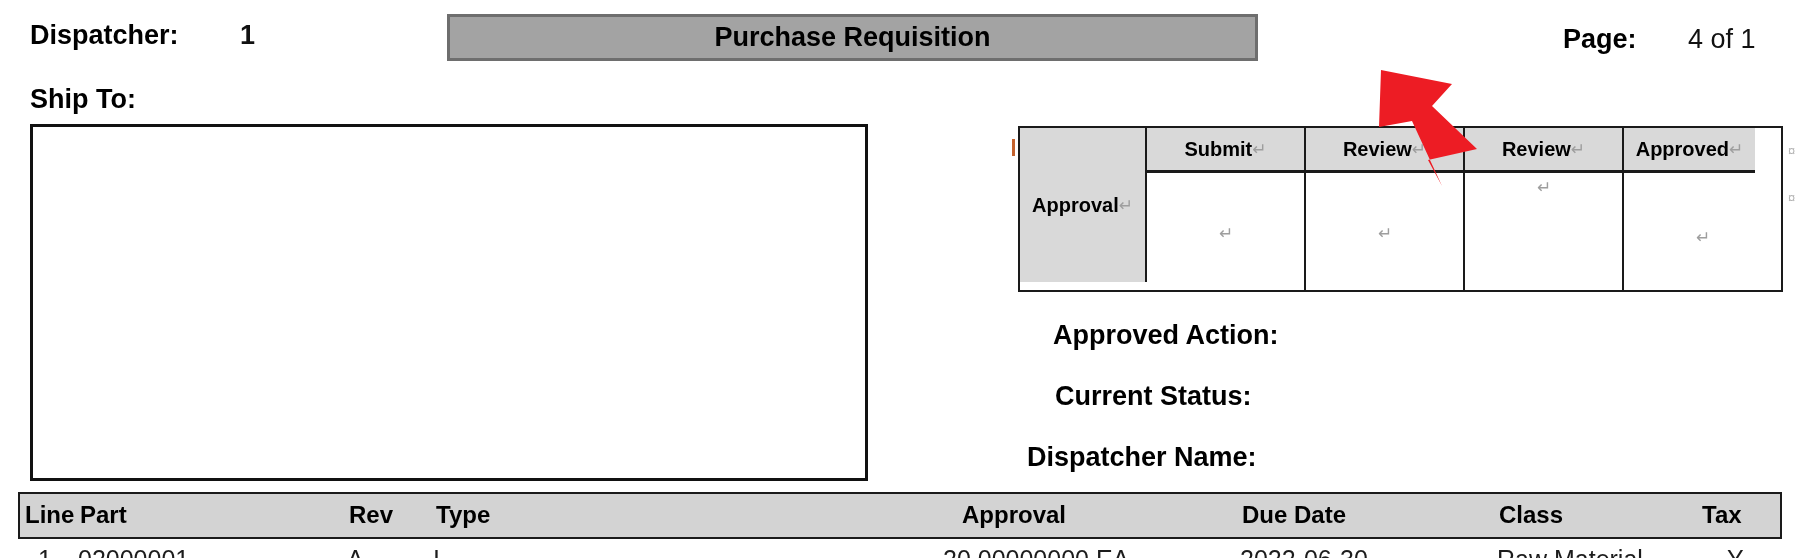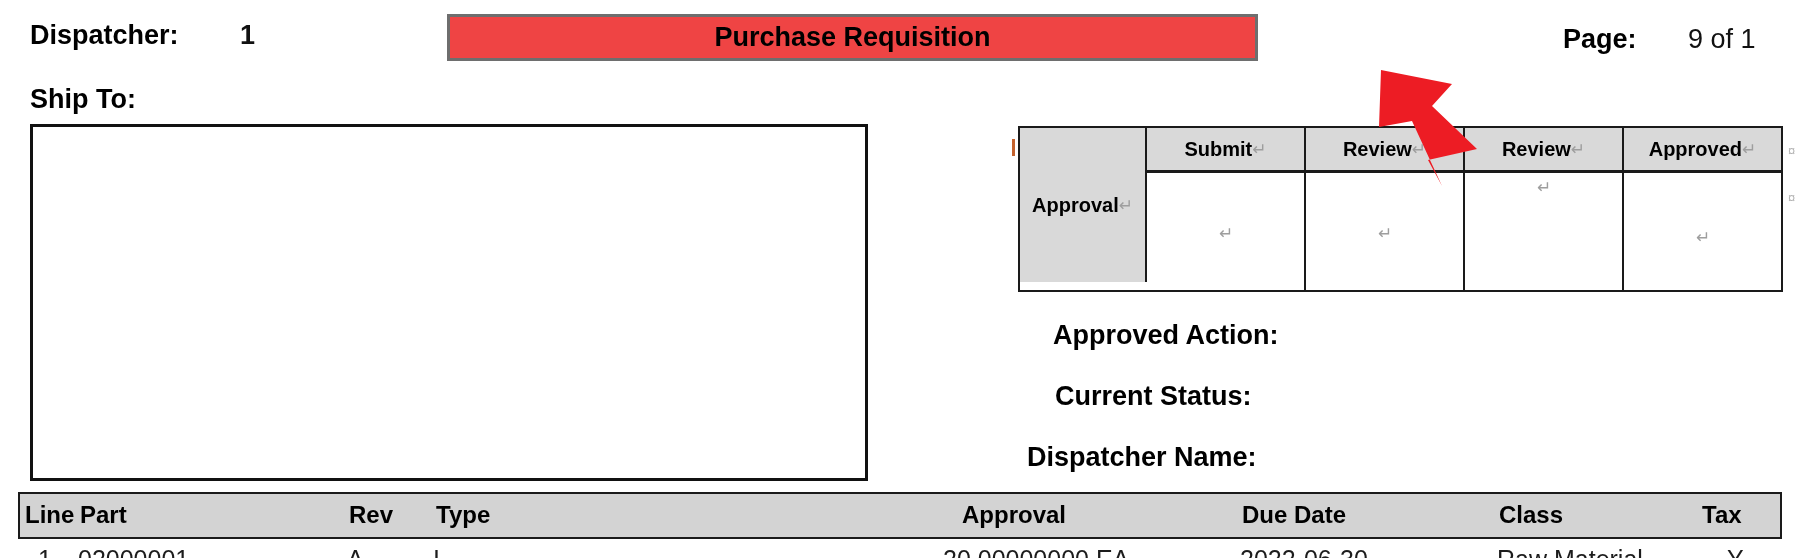--- a/index.html
+++ b/index.html
@@ -12,21 +12,21 @@
     font-family: "Liberation Sans", "DejaVu Sans", sans-serif;
     color: #000;
   }
   .abs { position: absolute; }
   .blabel { font-weight: bold; font-size: 27px; color: #000; white-space: nowrap; }
   .value  { font-size: 27px; color: #111; white-space: nowrap; }
 
   
   .title-box {
     left: 447px; top: 14px; width: 811px; height: 47px;
-    background: #ef4444; border: 3px solid #6e6e6e;
+    background: #a3a3a3; border: 3px solid #6e6e6e;
     box-sizing: border-box;
     display: flex; align-items: center; justify-content: center;
   }
   .title-box span { font-weight: bold; font-size: 27px; }
 
   
   .ship-box {
     left: 30px; top: 124px; width: 838px; height: 357px;
     border: 3px solid #111; box-sizing: border-box; background: #fff;
   }
@@ -73,21 +73,21 @@
 <div class="canvas">
 
   <span class="abs blabel" style="left:30px; top:20px;">Dispatcher:</span>
   <span class="abs value" style="left:240px; top:20px; font-weight:bold;">1</span>
 
   <div class="abs title-box">
     <span>Purchase Requisition</span>
   </div>
 
   <span class="abs blabel" style="left:1563px; top:24px;">Page:</span>
-  <span class="abs value" style="left:1688px; top:24px;">9 of 1</span>
+  <span class="abs value" style="left:1688px; top:24px;">4 of 1</span>
 
   <span class="abs blabel" style="left:30px; top:84px;">Ship To:</span>
   <div class="abs ship-box"></div>
 
   <div class="abs orange-tick"></div>
 
   <div class="abs appr">
 
     <div class="cell gray rowlabel rb">
       <span>Approval</span>
@@ -99,21 +99,21 @@
         <span class="pilcrow">↵</span>
     </div>
     <div class="cell gray hdr rb" style="left:286px; width:159px;">
       <span>Review</span>
         <span class="pilcrow">↵</span>
     </div>
     <div class="cell gray hdr rb" style="left:445px; width:159px;">
       <span>Review</span>
         <span class="pilcrow">↵</span>
     </div>
-    <div class="cell gray hdr" style="left:604px; width:157px;">
+    <div class="cell gray hdr" style="left:604px; width:131px;">
       <span>Approved</span>
         <span class="pilcrow">↵</span>
     </div>
 
     <div class="cell body rb" style="left:127px; width:159px;">
       <span class="abs pilcrow" style="left:72px; top:50px;">↵</span>
     </div>
     <div class="cell body rb" style="left:286px; width:159px;">
       <span class="abs pilcrow" style="left:72px; top:50px;">↵</span>
     </div>

